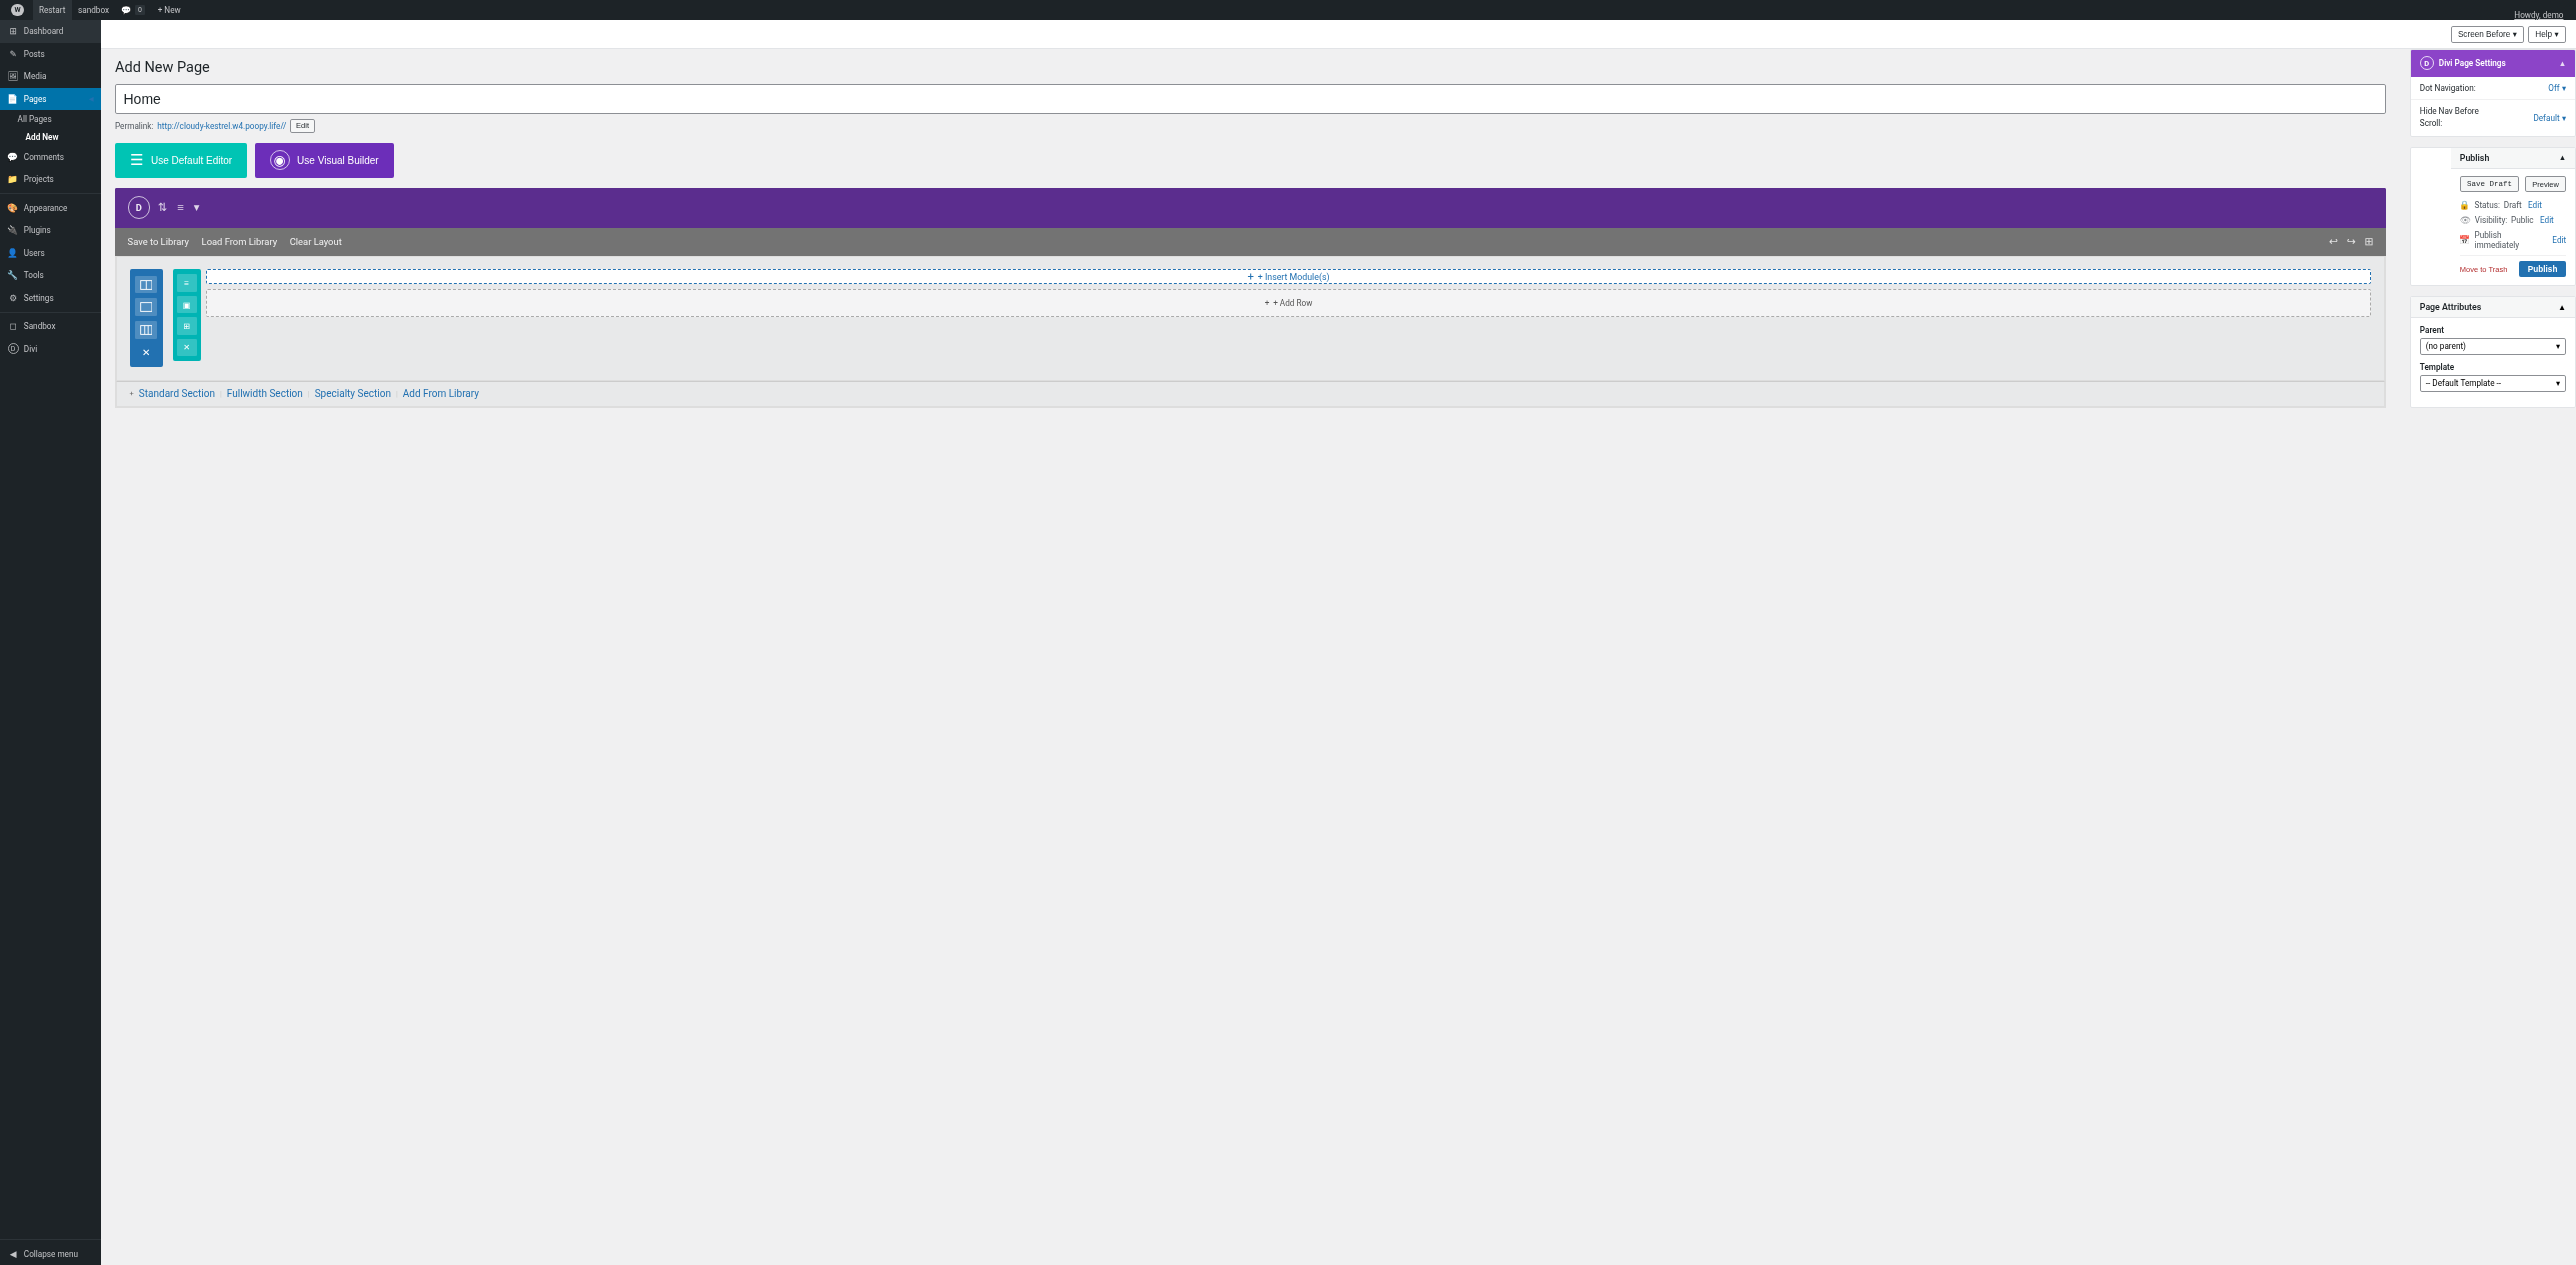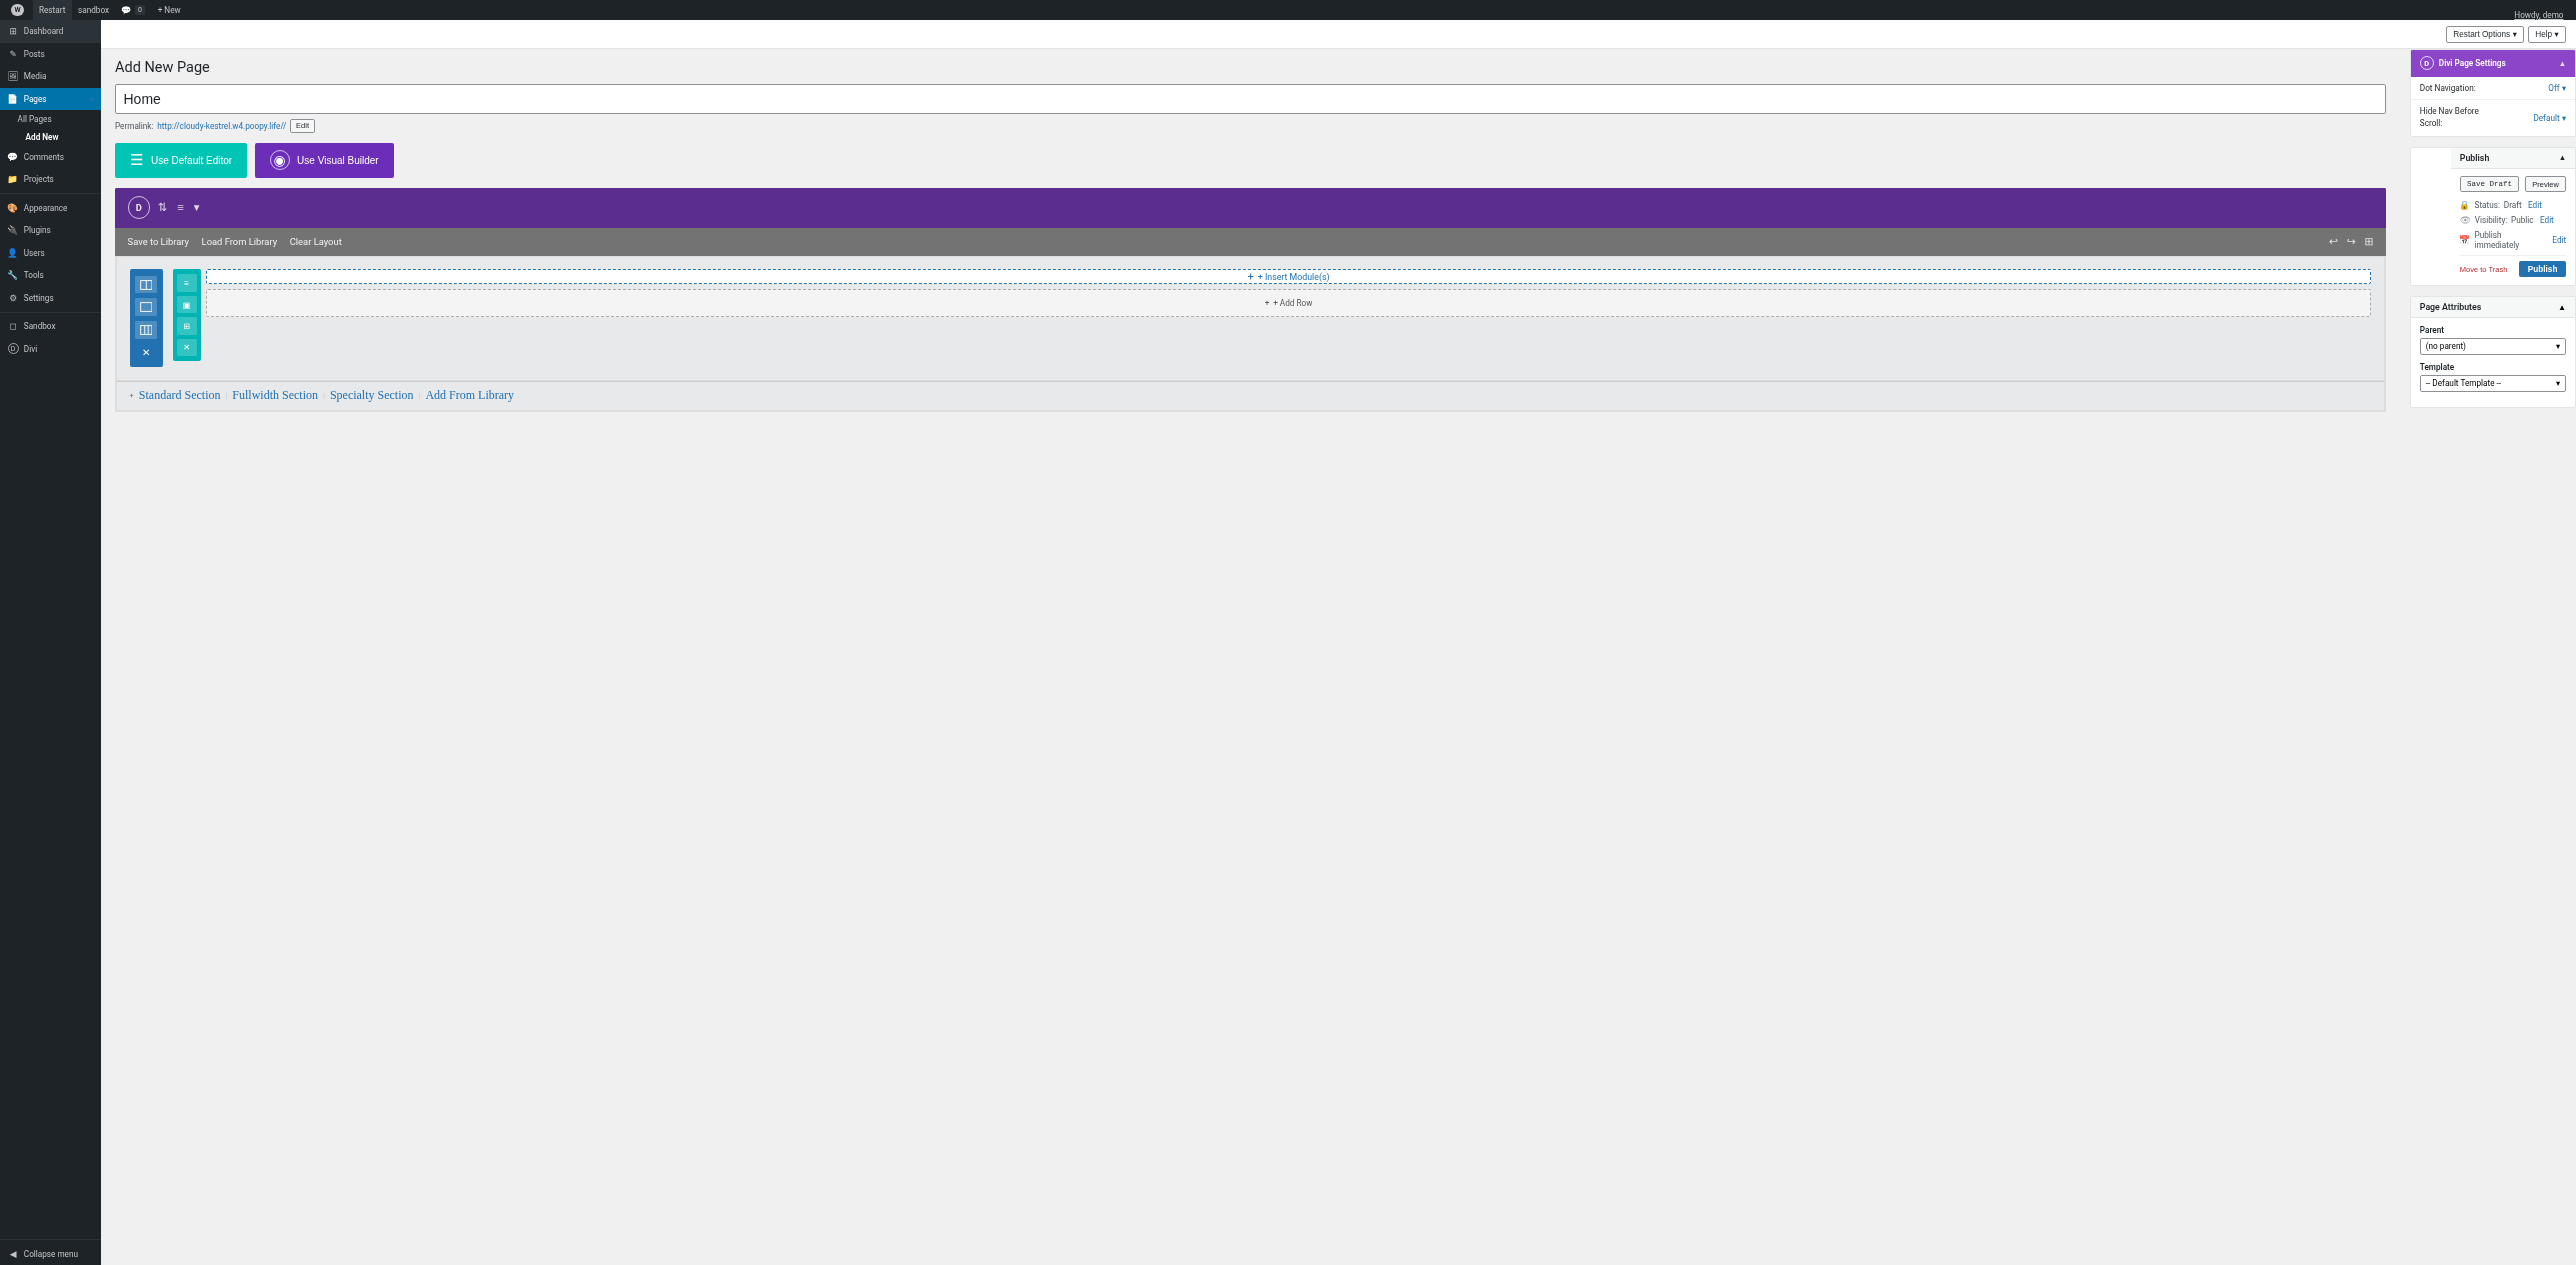--- a/index.html
+++ b/index.html
@@ -363,22 +363,21 @@
       display: flex;
       align-items: center;
       gap: 5px;
       font-size: 7.5px;
       color: #666;
     }
     .section-bar-btn {
       color: #2271b1;
       cursor: pointer;
       text-decoration: none;
-      font-size: 12px;
-      font-family: Liberation Serif, serif;
+      font-size: 10px;
     }
     .section-bar-sep { color: #ccc; }
 
     
     .right-sidebar {
       width: 176px;
       flex-shrink: 0;
       padding: 0 0 0 10px;
       overflow-y: auto;
     }
@@ -628,21 +627,21 @@
     <div class="sidebar-item">
       <span class="sidebar-icon">◀</span>
       <span>Collapse menu</span>
     </div>
   </div>
 
   <div class="content-area">
 
     <div class="top-bar">
       <button class="top-bar-btn">
-        <span>Restart Options</span>
+        <span>Screen Before</span>
         <span>▾</span>
       </button>
       <button class="top-bar-btn">
         <span>Help</span>
         <span>▾</span>
       </button>
     </div>
 
     <div style="display:flex; flex:1; overflow:hidden;">
 

